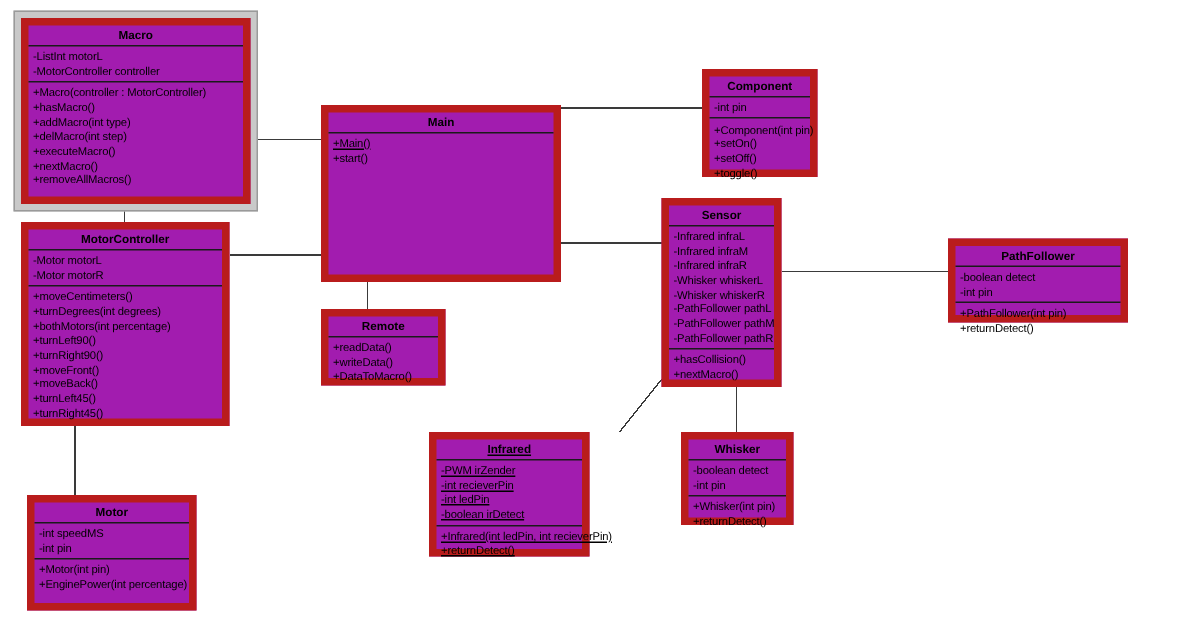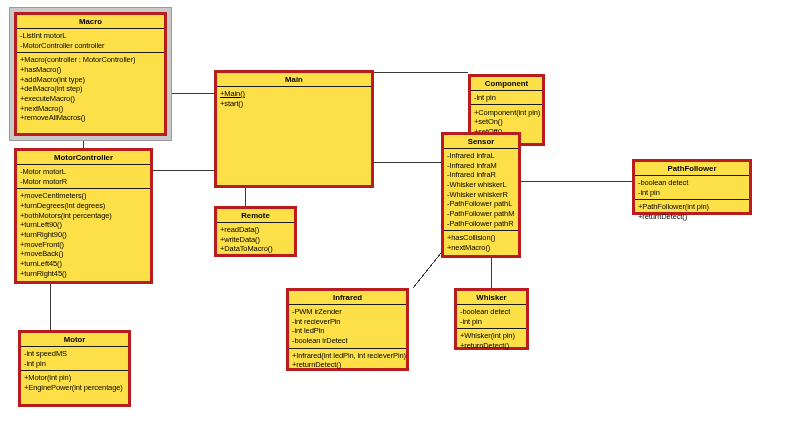--- a/index.html
+++ b/index.html
@@ -6,22 +6,22 @@
   body{
     width:800px;height:422px;position:relative;overflow:hidden;
     font-family:"Liberation Sans", sans-serif;
     -webkit-font-smoothing:antialiased;
   }
   #canvas{position:absolute;left:0;top:0;width:800px;height:422px;}
   svg.links{position:absolute;left:0;top:0;width:800px;height:422px;pointer-events:none;}
 
   .uml{
     position:absolute;
-    background:#fde047;
-    border:3px solid #b91c1c;
+    background:#a21caf;
+    border:5px solid #b91c1c;
     box-sizing:border-box;
     color:#000;
     font-size:7.5px;
     line-height:1.0;
   }
   .uml .title{
     text-align:center;
     font-weight:bold;
     font-size:7.8px;
     padding:2.5px 2px 2.5px 2px;
@@ -118,21 +118,21 @@
       </div>
     </div>
     <div class="uml" style="left: 214px; top: 206px; width: 83px; height: 51px;">
       <div class="title">Remote</div>
       <div class="compartment spacer">
         <div class="member">+readData()</div>
         <div class="member">+writeData()</div>
         <div class="member">+DataToMacro()</div>
       </div>
     </div>
-    <div class="uml" style="left: 468px; top: 46px; width: 77px; height: 72px; margin-top: 28px;">
+    <div class="uml" style="left: 468px; top: 46px; width: 77px; height: 72px;">
       <div class="title">Component</div>
       <div class="compartment">
         <div class="member">-int pin</div>
       </div>
       <div class="compartment spacer">
         <div class="member">+Component(int pin)</div>
         <div class="member">+setOn()</div>
         <div class="member">+setOff()</div>
         <div class="member">+toggle()</div>
       </div>
@@ -158,21 +158,21 @@
       <div class="title">PathFollower</div>
       <div class="compartment">
         <div class="member">-boolean detect</div>
         <div class="member">-int pin</div>
       </div>
       <div class="compartment spacer">
         <div class="member">+PathFollower(int pin)</div>
         <div class="member">+returnDetect()</div>
       </div>
     </div>
-    <div class="uml" style="left: 286px; top: 288px; width: 123px; height: 83px;">
+    <div class="uml" style="left: 286px; top: 288px; width: 107px; height: 83px; text-decoration: underline;">
       <div class="title">Infrared</div>
       <div class="compartment">
         <div class="member">-PWM irZender</div>
         <div class="member">-int recieverPin</div>
         <div class="member">-int ledPin</div>
         <div class="member">-boolean irDetect</div>
       </div>
       <div class="compartment spacer">
         <div class="member">+Infrared(int ledPin, int recieverPin)</div>
         <div class="member">+returnDetect()</div>

